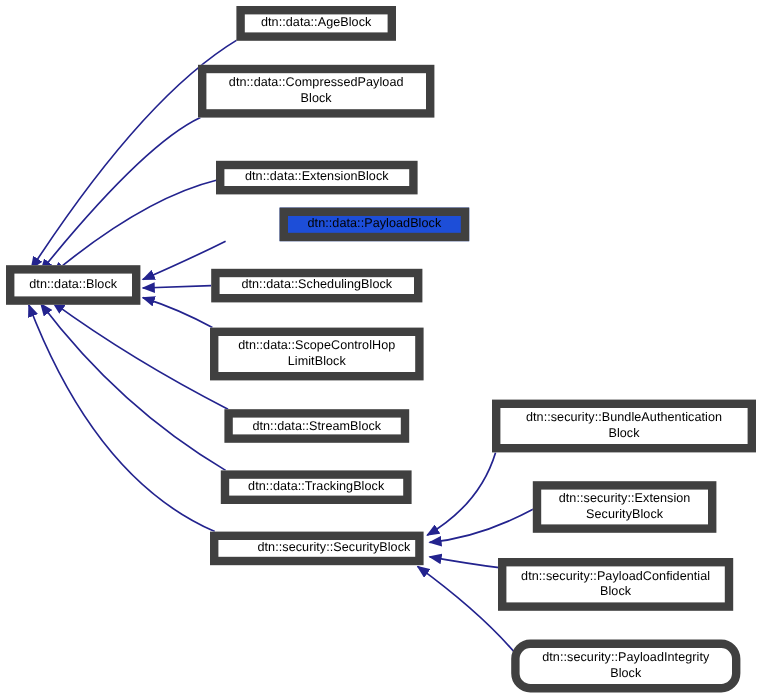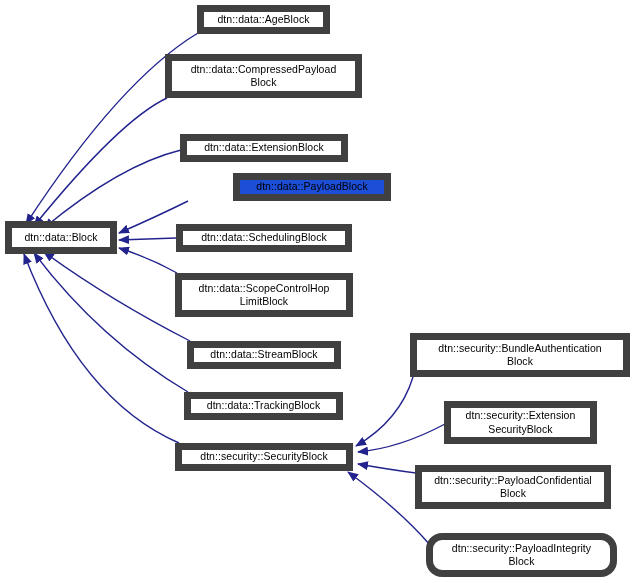--- a/index.html
+++ b/index.html
@@ -92,27 +92,27 @@
       <div class="node" style="left: 185px; top: 173px; width: 158px; height: 28px; border-color: rgb(64, 64, 64); background: #1d4ed8; color: rgb(0, 0, 0); margin-left: 48px;">
         <span class="node-label">dtn::data::PayloadBlock</span>
       </div>
       <div class="node" style="left: 176px; top: 224px; width: 176px; height: 28px; border-color: rgb(64, 64, 64); background: rgb(255, 255, 255); color: rgb(0, 0, 0);">
         <span class="node-label">dtn::data::SchedulingBlock</span>
       </div>
       <div class="node" style="left: 175px; top: 273px; width: 178px; height: 44px; border-color: rgb(64, 64, 64); background: rgb(255, 255, 255); color: rgb(0, 0, 0);">
         <span class="node-label">dtn::data::ScopeControlHop
 LimitBlock</span>
       </div>
-      <div class="node" style="left: 187px; top: 341px; width: 154px; height: 28px; border-color: rgb(64, 64, 64); background: rgb(255, 255, 255); color: rgb(0, 0, 0);">
+      <div class="node" style="left: 187px; top: 341px; width: 154px; height: 28px; border-color: rgb(64, 64, 64); background: rgb(255, 255, 255); color: rgb(0, 0, 0); align-items: flex-end;">
         <span class="node-label">dtn::data::StreamBlock</span>
       </div>
       <div class="node" style="left: 184px; top: 392px; width: 159px; height: 28px; border-color: rgb(64, 64, 64); background: rgb(255, 255, 255); color: rgb(0, 0, 0);">
         <span class="node-label">dtn::data::TrackingBlock</span>
       </div>
-      <div class="node" style="left: 175px; top: 443px; width: 178px; height: 28px; border-color: rgb(64, 64, 64); background: rgb(255, 255, 255); color: rgb(0, 0, 0);">
+      <div class="node" style="left: 175px; top: 443px; width: 178px; height: 28px; border-color: rgb(64, 64, 64); background: rgb(255, 255, 255); color: rgb(0, 0, 0); justify-content: flex-end;">
         <span class="node-label">dtn::security::SecurityBlock</span>
       </div>
       <div class="node" style="left: 410px; top: 333px; width: 220px; height: 44px; border-color: rgb(64, 64, 64); background: rgb(255, 255, 255); color: rgb(0, 0, 0);">
         <span class="node-label">dtn::security::BundleAuthentication
 Block</span>
       </div>
       <div class="node" style="left: 444px; top: 401px; width: 153px; height: 43px; border-color: rgb(64, 64, 64); background: rgb(255, 255, 255); color: rgb(0, 0, 0); text-align: center;">
         <span class="node-label">dtn::security::Extension
 SecurityBlock</span>
       </div>

